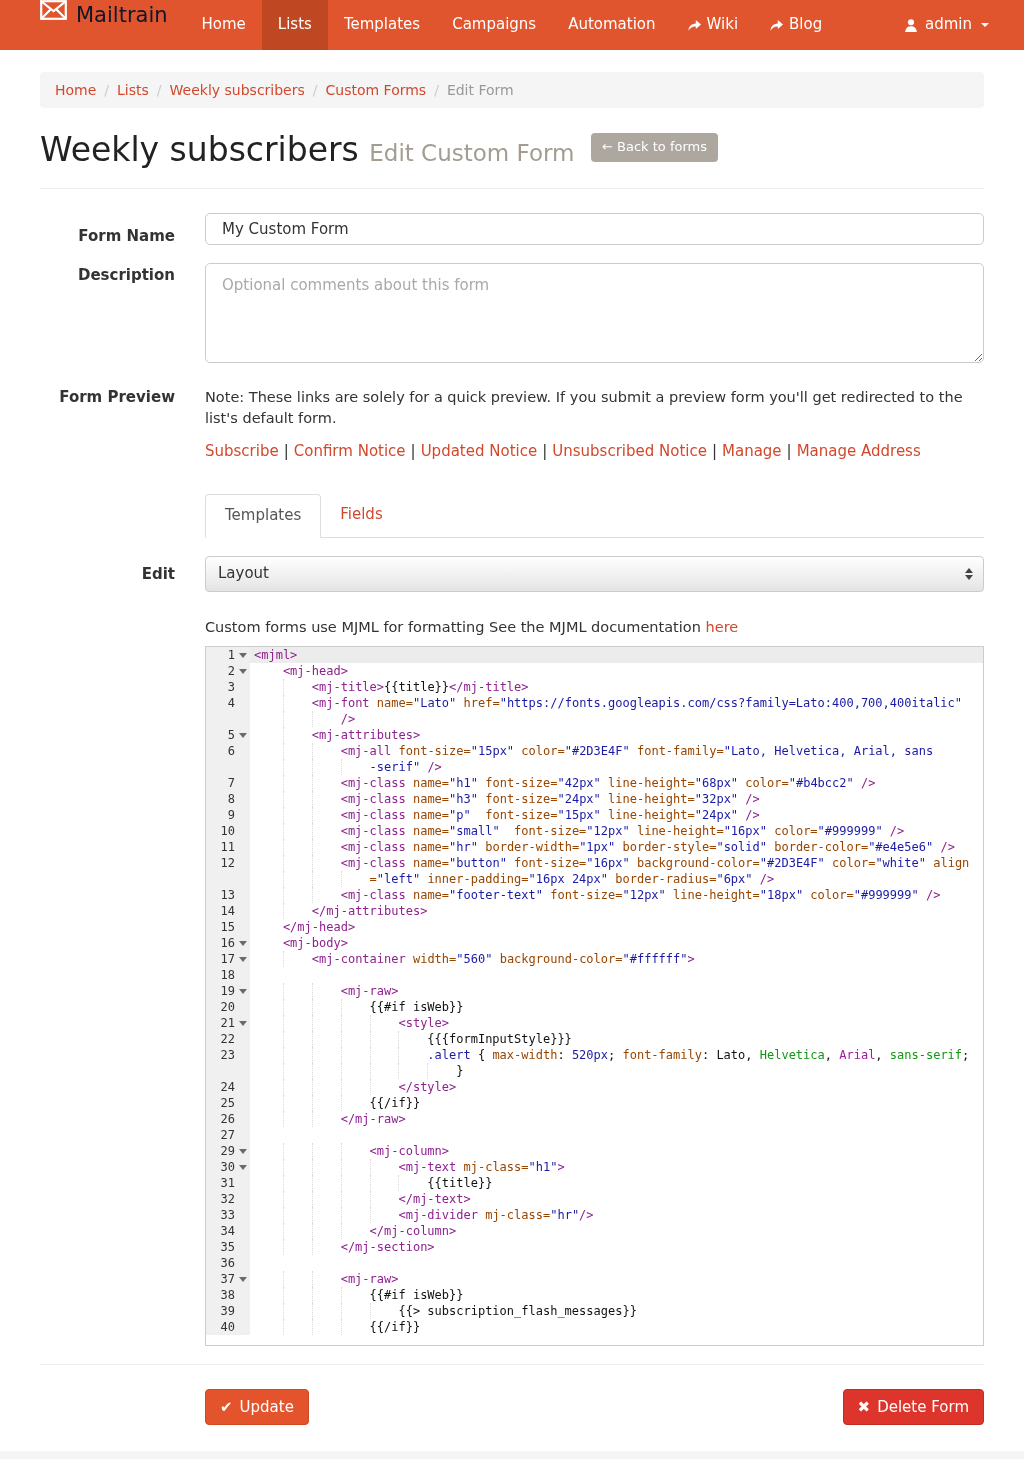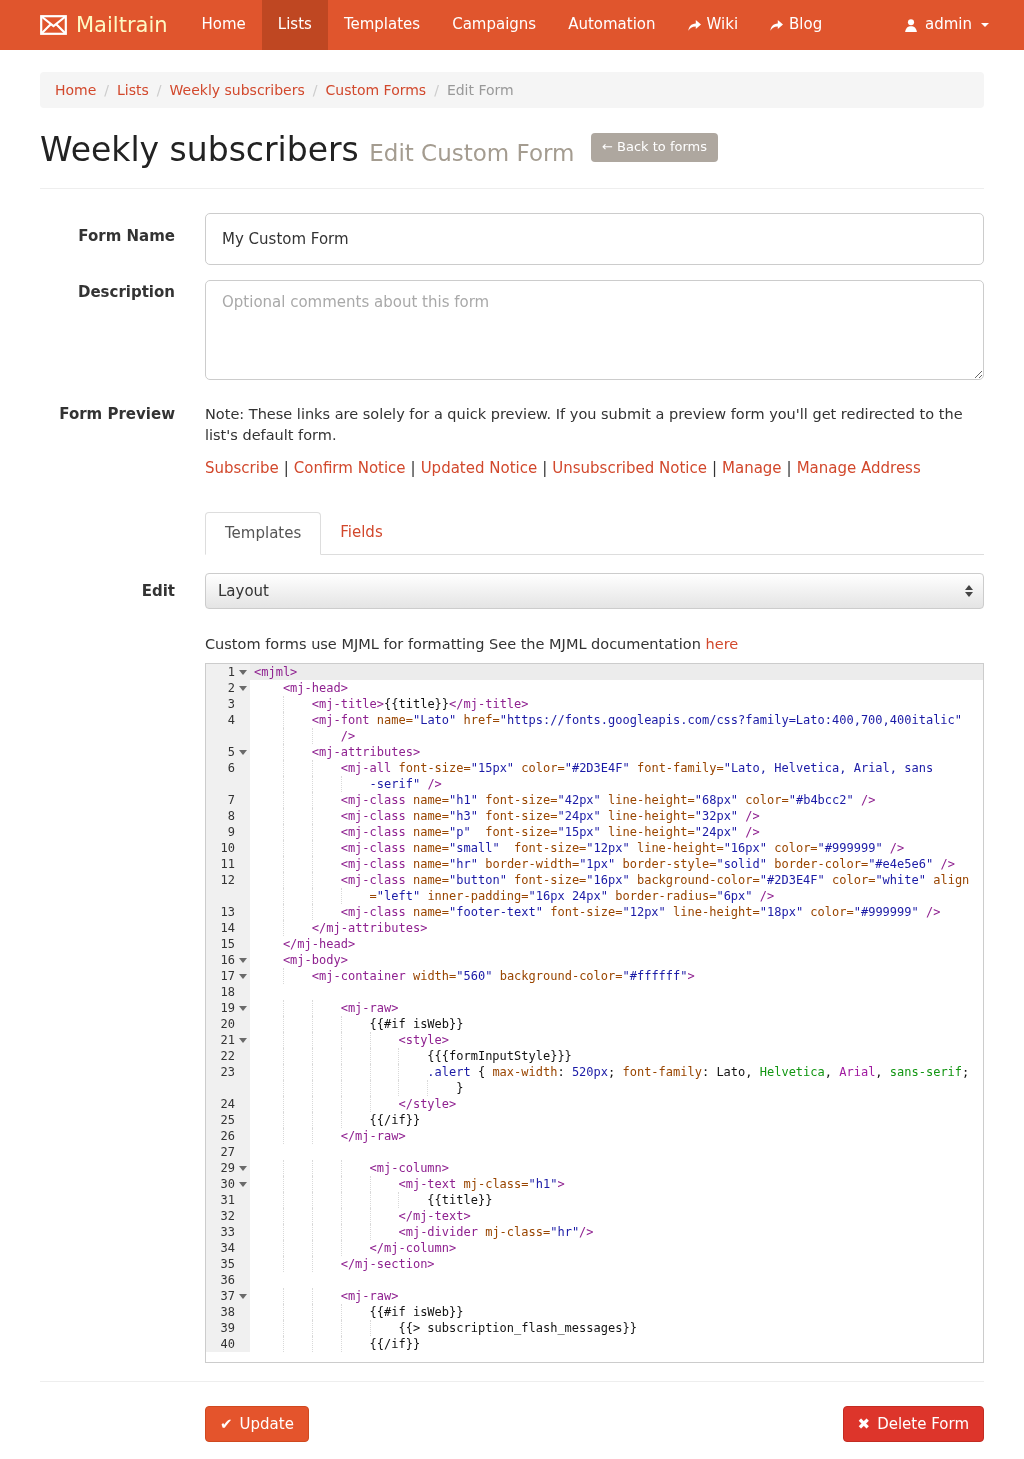--- a/index.html
+++ b/index.html
@@ -6,21 +6,21 @@
     --navbar-bg:#e0552d; --navbar-active-bg:#bf4722; --link:#d2482c;
     --primary-button:#e4542c; --danger-button:#dd352b; --back-button:#aea79f;
     --tok-tag:#8f2190; --tok-attr:#994500; --tok-val:#1a1aa6; --tok-green:#129612; --tok-magenta:#a01aa0;
   }
   *{box-sizing:border-box}
   html,body{margin:0;padding:0}
   body{background:#fff;color:#333;font:15px/1.45 "DejaVu Sans","Liberation Sans",sans-serif;width:1024px}
 
   
   .navbar{background:var(--navbar-bg);height:50px;display:flex;align-items:stretch;padding:0 25px 0 40px}
-  .brand{display:flex;align-items:center;gap:9px;color:#fef9c3;font-size:21px;text-decoration:none;padding-right:18px}
+  .brand{display:flex;align-items:flex-start;gap:9px;color:#0f172a;font-size:21px;text-decoration:none;padding-right:18px}
   .nav-items{display:flex;align-items:stretch}
   .nav-item{display:flex;align-items:center;gap:6px;color:#fff;font-size:15px;padding:0 16px;text-decoration:none}
   .nav-item.active{background:var(--navbar-active-bg)}
   .nav-right{margin-left:auto;display:flex;align-items:center;gap:7px;color:#fff;font-size:15px;padding:0 10px;cursor:pointer}
   .caret{width:0;height:0;border-left:4px solid transparent;border-right:4px solid transparent;border-top:4px solid #fff;margin-left:2px}
 
   
   .container{padding:0 40px}
   .breadcrumb{background:#f5f5f5;border-radius:4px;padding:8px 15px;font-size:14px;margin:22px 0 18px;list-style:none}
   .bc-link{color:var(--link);text-decoration:none;cursor:pointer}
@@ -32,21 +32,21 @@
   .btn-back{display:inline-block;background:var(--back-button);color:#fff;font-size:13px;padding:5px 11px;border-radius:4px;text-decoration:none;vertical-align:middle;position:relative;top:-4px;margin-left:6px;cursor:pointer}
   hr{border:0;border-top:1px solid #eee;margin:14px 0 24px}
   hr.bottom{margin:18px 0 0}
 
   
   .frow{display:flex;margin-bottom:15px}
   .flabel{width:165px;padding-right:30px;text-align:right;font-weight:700;font-size:15px;color:#333;flex:none;padding-top:13px}
   .flabel.tight{padding-top:2px}
   .flabel.mid{padding-top:8px}
   .ffield{flex:1;min-width:0}
-  .form-control{width:100%;height:52px;padding:10px 16px;font-size:15px;color:#333;border:1px solid #ccc;border-radius:5px;font-family:inherit}
+  .form-control{width:100%;height:32px;padding:10px 16px;font-size:15px;color:#333;border:1px solid #ccc;border-radius:5px;font-family:inherit}
   textarea.form-control{height:100px;resize:vertical;padding-top:12px}
   ::placeholder{color:#a9a9a9;opacity:1}
   .note{margin:2px 0 12px;font-size:14.5px;color:#333}
   .plinks{font-size:15px}
   .plink{color:var(--link);text-decoration:none;cursor:pointer}
   .psep{color:#333;padding:0 5px}
 
   
   .tabs-row{margin-top:32px;margin-bottom:0}
   .tabs{display:flex;border-bottom:1px solid #ddd}

